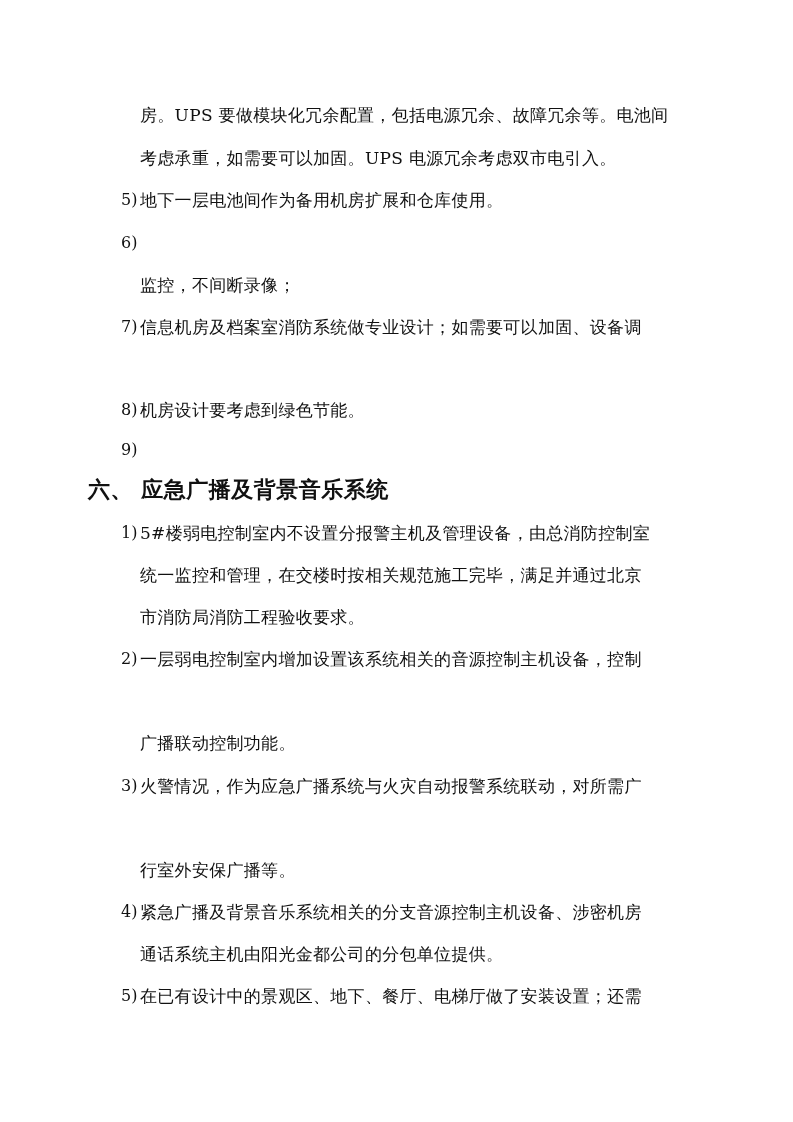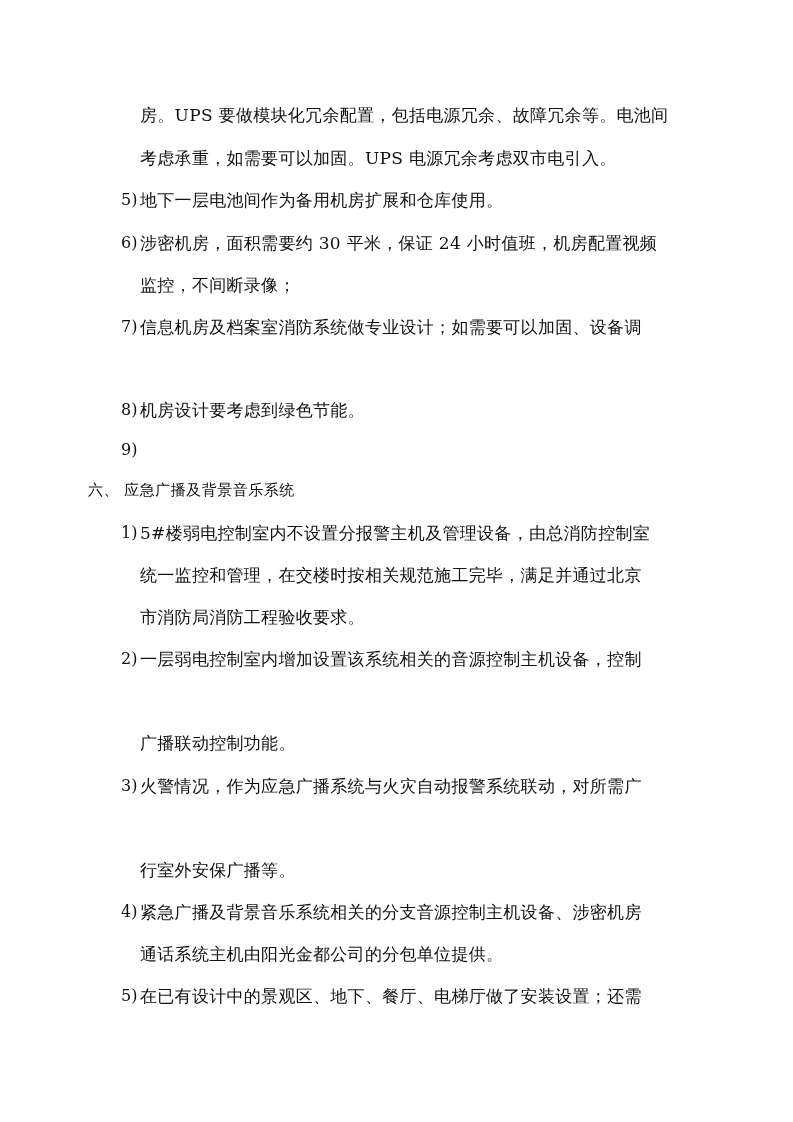--- a/index.html
+++ b/index.html
@@ -2,36 +2,35 @@
 <html><head>
 <meta charset="utf-8">
 <style>
   html, body { margin: 0; padding: 0; background: #ffffff; }
   body { width: 793px; height: 1122px; position: relative; overflow: hidden;
          font-family: "DejaVu Serif", "Liberation Serif", serif; color: #111; }
   .page { position: absolute; left: 0; top: 0; width: 793px; height: 1122px; }
   .line { position: absolute; font-size: 17px; line-height: 22px; white-space: nowrap; letter-spacing: 0.3px; }
   .num { position: absolute; font-size: 16px; line-height: 22px; left: 121px; }
   .cont { left: 140px; }
-  .heading { position: absolute; left: 88px; font-size: 15px; font-weight: normal; line-height: 24px;
+  .heading { position: absolute; left: 88px; font-size: 22px; font-weight: bold; line-height: 24px;
              font-family: "DejaVu Sans", "Liberation Sans", sans-serif; letter-spacing: 0.5px; }
 </style>
 </head>
 <body>
 
 <div class="page">
 
   <div class="line cont" style="top:104px">房。UPS 要做模块化冗余配置，包括电源冗余、故障冗余等。电池间</div>
   <div class="line cont" style="top:147px">考虑承重，如需要可以加固。UPS 电源冗余考虑双市电引入。</div>
 
   <div class="num" style="top:189px">5)</div>
   <div class="line cont" style="top:189px">地下一层电池间作为备用机房扩展和仓库使用。</div>
 
   <div class="num" style="top:232px">6)</div>
-  <div class="line cont" style="top:232px">涉密机房，面积需要约 30 平米，保证 24 小时值班，机房配置视频</div>
   <div class="line cont" style="top:274px">监控，不间断录像；</div>
 
   <div class="num" style="top:316px">7)</div>
   <div class="line cont" style="top:316px">信息机房及档案室消防系统做专业设计；如需要可以加固、设备调</div>
 
   <div class="num" style="top:399px">8)</div>
   <div class="line cont" style="top:399px">机房设计要考虑到绿色节能。</div>
 
   <div class="num" style="top:439px">9)</div>
 

